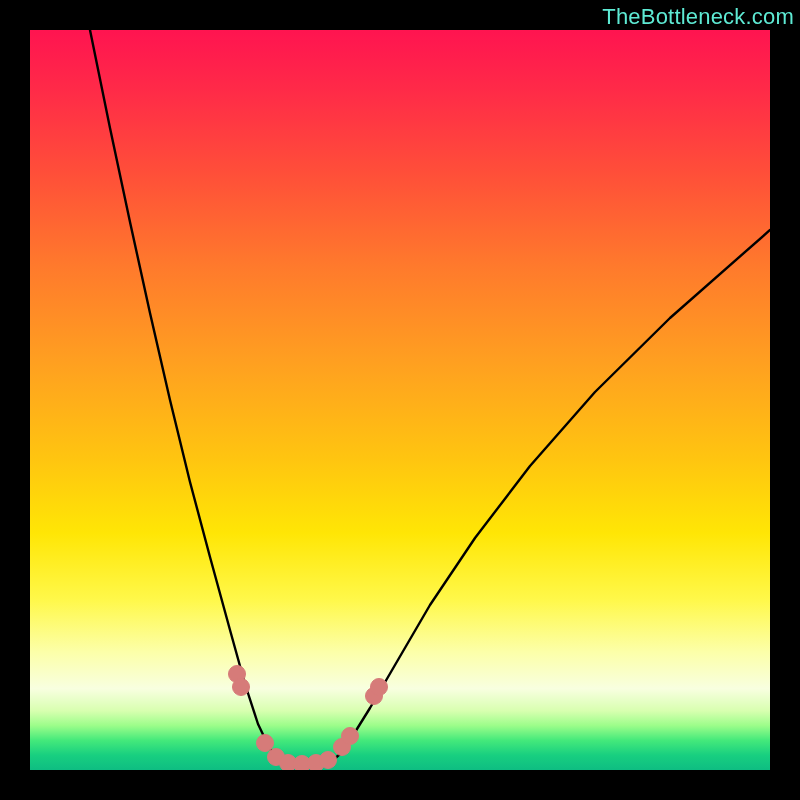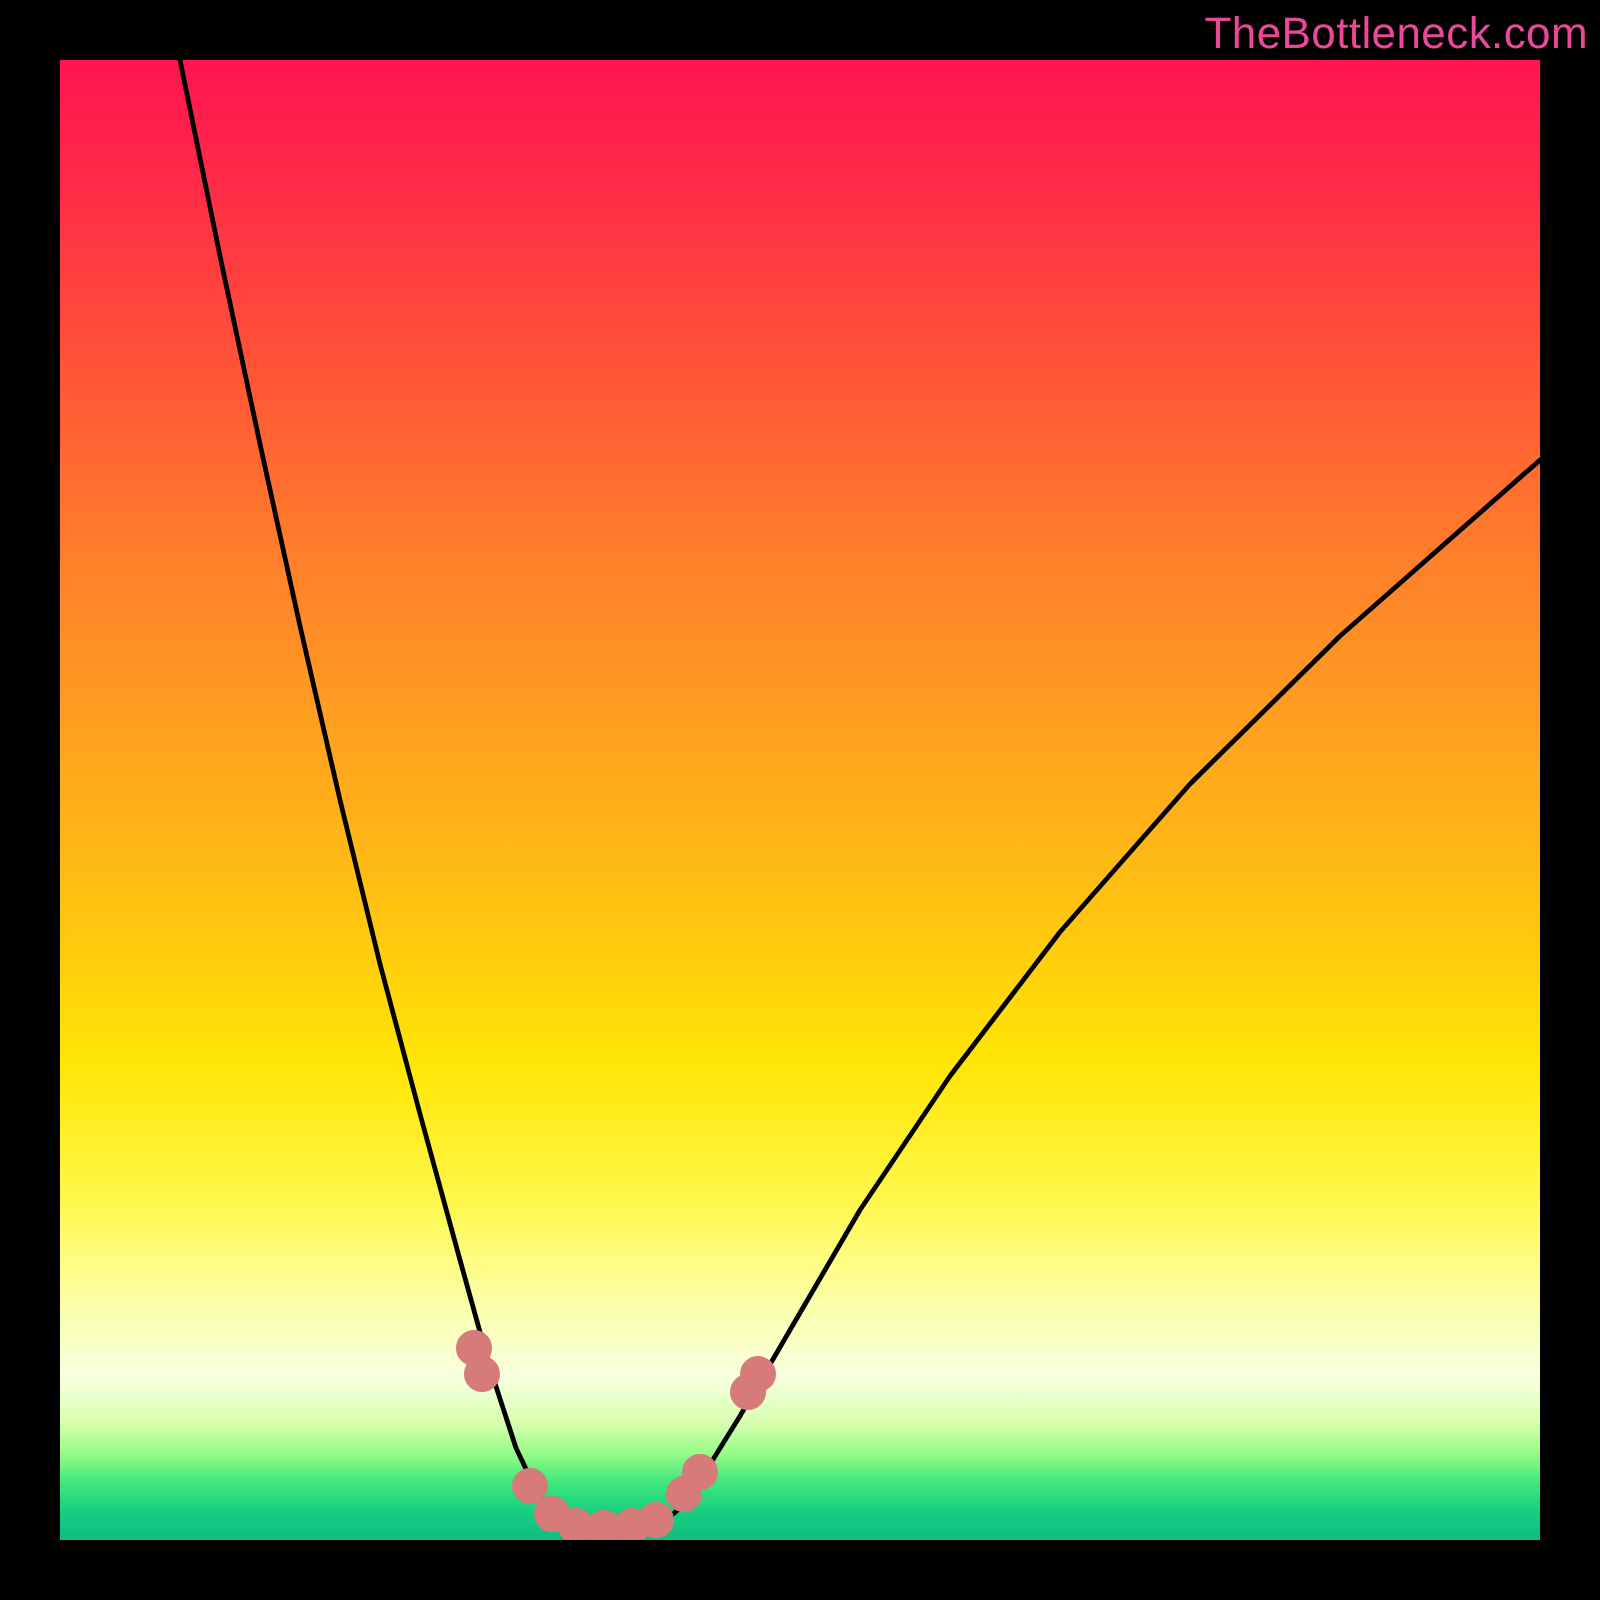--- a/index.html
+++ b/index.html
@@ -50,21 +50,21 @@
   .curve-svg {
     position: absolute;
     inset: 0;
     width: 740px;
     height: 740px;
   }
   .watermark {
     position: absolute;
     top: 4px;
     right: 6px;
-    color: #ec4899;
+    color: #5eead4;
     font-family: Arial, Helvetica, sans-serif;
     font-size: 22px;
     letter-spacing: 0.2px;
     user-select: none;
   }
 </style>
 </head>
 <body>
 
 <div class="frame">

